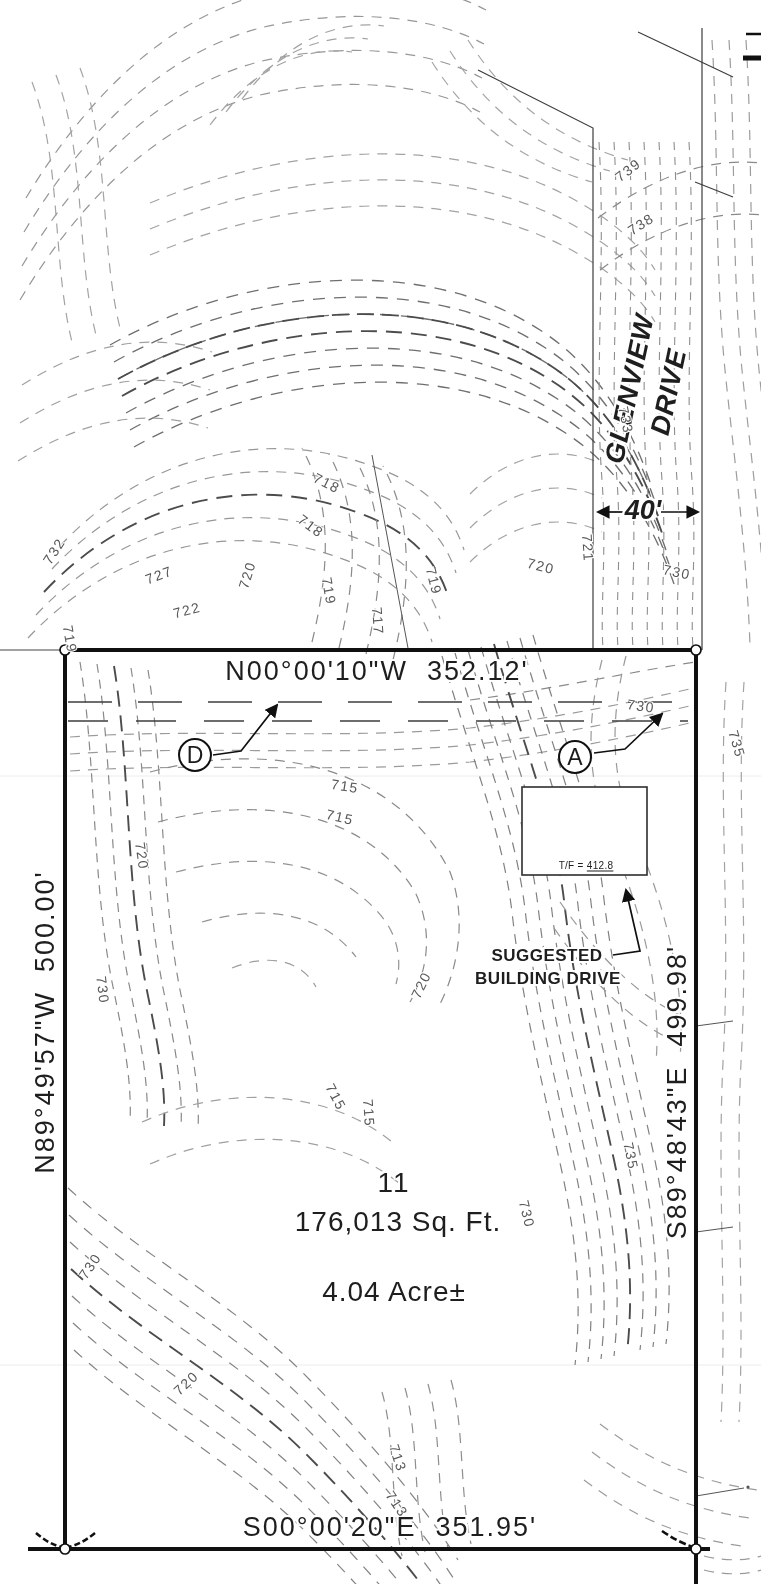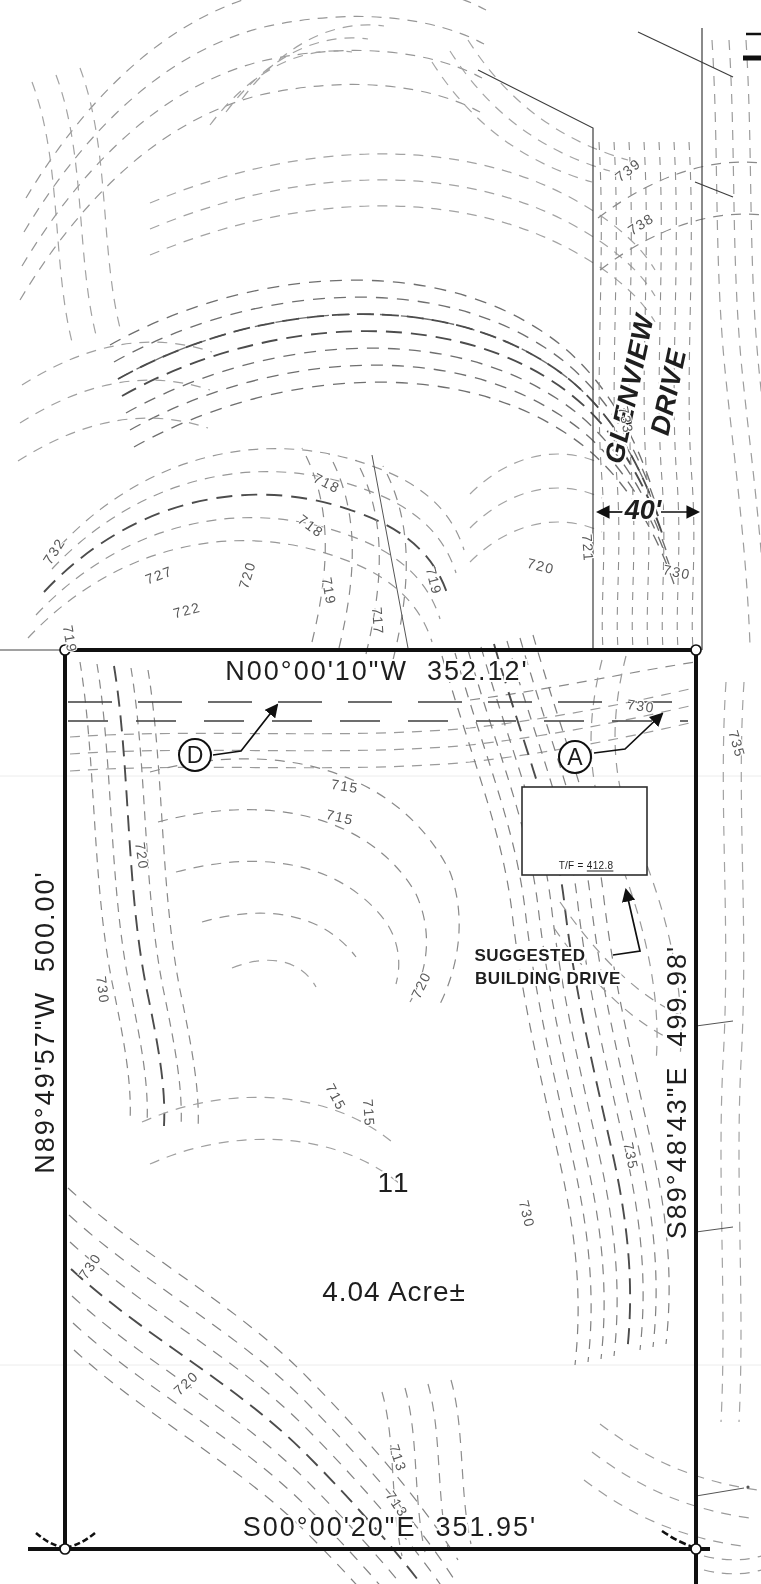--- a/index.html
+++ b/index.html
@@ -197,27 +197,28 @@
       <circle cx="696" cy="1549" r="5" fill="#fff" stroke="#101010" stroke-width="1.7"></circle>
     </g>
   </svg>
 
   <div class="lbl bearing" style="left:377px; top:671px;">N00°00'10"W  352.12'</div>
   <div class="lbl bearing" style="left:390px; top:1527px;">S00°00'20"E  351.95'</div>
   <div class="lbl bearing rot-left" style="left:45px; top:1022px;">N89°49'57"W  500.00'</div>
   <div class="lbl bearing rot-right" style="left:677px; top:1092px;">S89°48'43"E  499.98'</div>
 
   <div class="lbl lot-num" style="left:394px; top:1183px;">11</div>
+  <div class="lbl lot-area" style="left:398px; top:1222px;">176,013 Sq. Ft.</div>
   <div class="lbl lot-area" style="left:394px; top:1260px;margin-top:32px;">4.04 Acre±</div>
 
   <div class="lbl road-name" style="left:630px; top:389px; transform:translate(-50%,-50%) rotate(-78deg);">GLENVIEW</div>
   <div class="lbl road-name" style="left:669px; top:392px; transform:translate(-50%,-50%) rotate(-78deg);">DRIVE</div>
   <div class="lbl dim" style="left:643px; top:510px;">40'</div>
 
-  <div class="lbl sugg" style="left:530px; top:956px;">SUGGESTED</div>
+  <div class="lbl sugg" style="left:547px; top:956px;">SUGGESTED</div>
   <div class="lbl sugg" style="left:548px; top:979px;">BUILDING DRIVE</div>
   <div class="lbl tf" style="left:586px; top:865px;"><span>T/F = </span><u>412.8</u></div>
 
   <div class="callout" style="left:195px; top:755px;">
       <span>D</span>
     </div>
   <div class="callout" style="left:575px; top:757px;">
       <span>A</span>
     </div>
 

